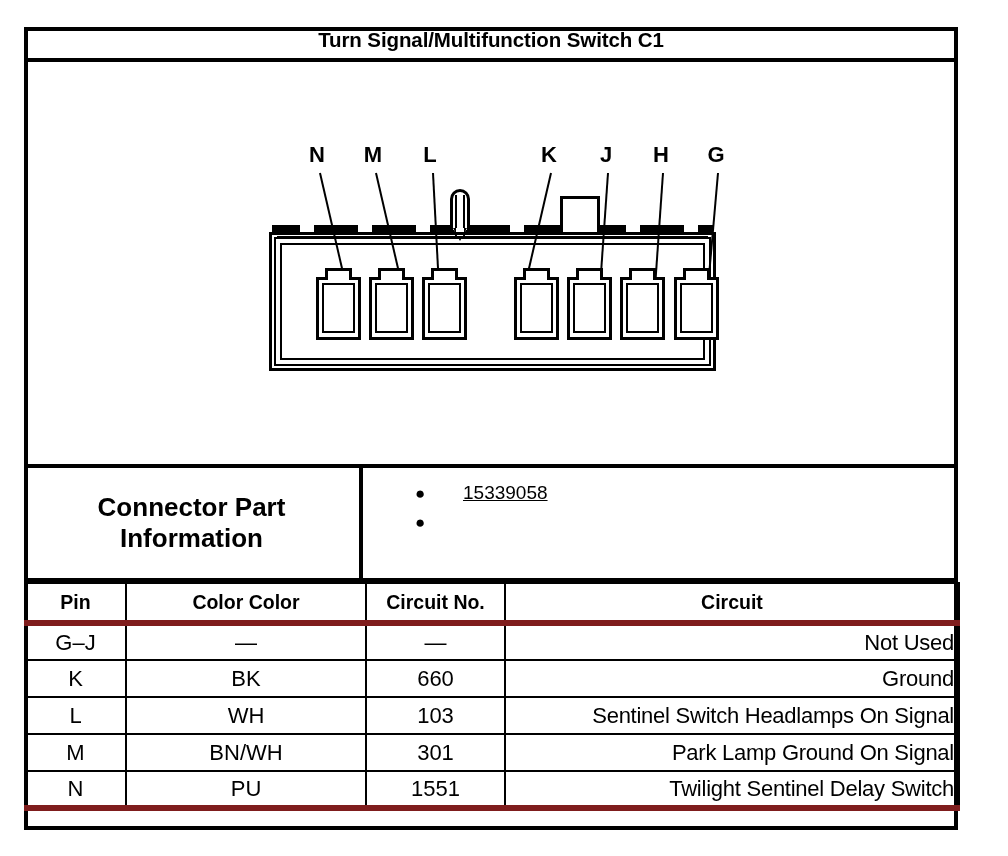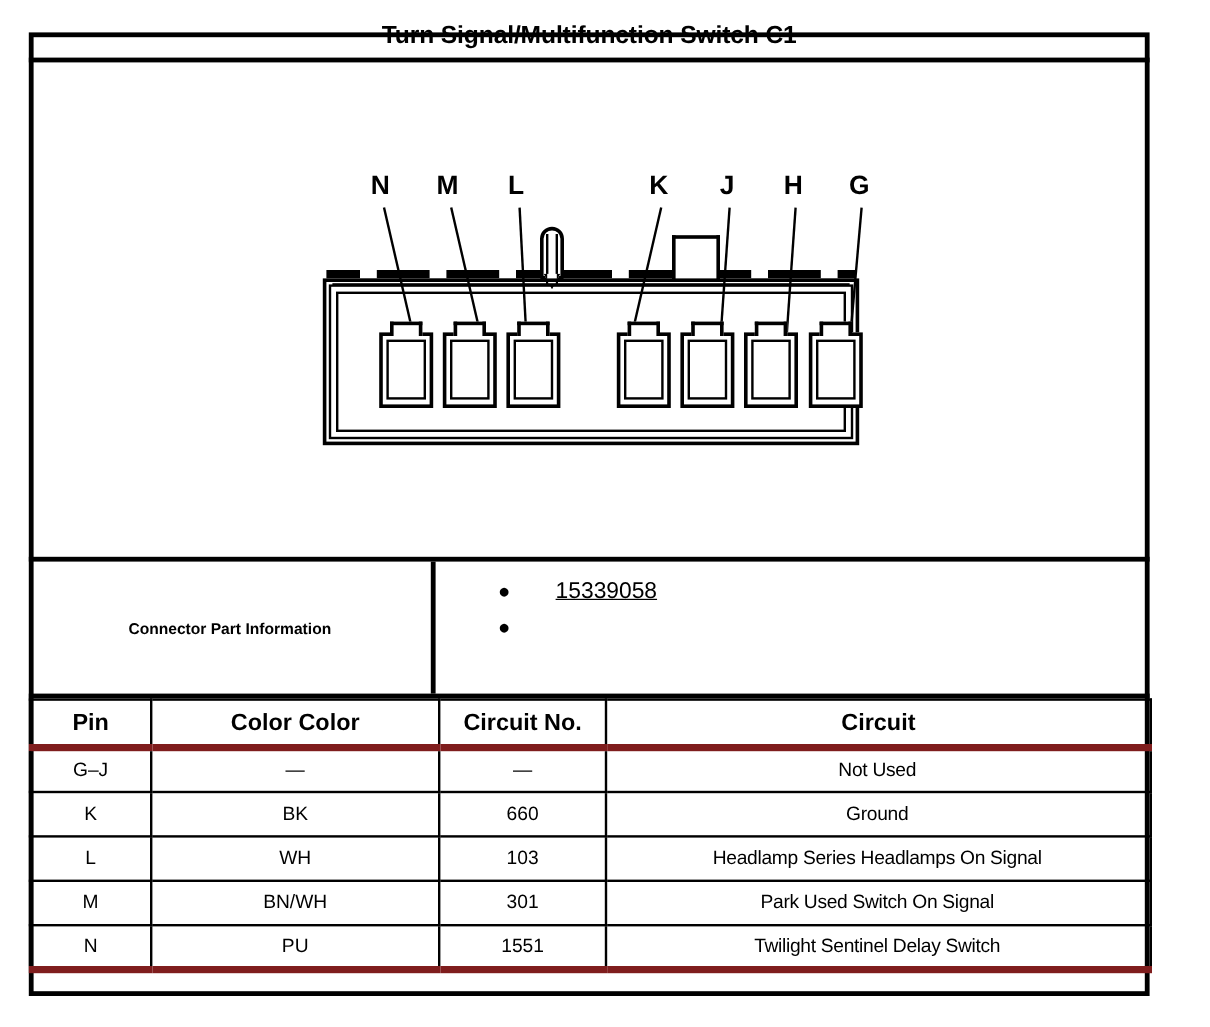--- a/index.html
+++ b/index.html
@@ -27,21 +27,21 @@
     width: 934px;
     height: 803px;
     border: 4px solid #000;
     box-sizing: border-box;
   }
 
   
   #title-bar {
     position: absolute;
     left: 24px;
-    top: 11px;
+    top: 21px;
     width: 934px;
     height: 41px;
     box-sizing: border-box;
     border-bottom: 4px solid #000;
     display: flex;
     align-items: center;
     justify-content: center;
   }
   #title-text {
     font-size: 20.5px;
@@ -215,21 +215,21 @@
     border-bottom: 4px solid #000;
     display: flex;
   }
   #part-info-label {
     width: 339px;
     box-sizing: border-box;
     border-right: 4px solid #000;
     display: flex;
     align-items: center;
     justify-content: center;
-    font-size: 13px;
+    font-size: 26px;
     font-weight: bold;
     padding: 0 6px;
     text-align: center;
   }
   #part-info-list {
     flex: 1;
     padding: 14px 0 0 52px;
     box-sizing: border-box;
   }
   .pi-item {
@@ -259,31 +259,31 @@
   }
   #pin-table col.c-pin      { width: 101px; }
   #pin-table col.c-wire     { width: 240px; }
   #pin-table col.c-circuit  { width: 139px; }
   #pin-table col.c-function { width: 454px; }
 
   #pin-table th, #pin-table td {
     border: 2px solid #000;
     height: 37px;
     padding: 0 4px;
-    font-size: 16px;
+    font-size: 22px;
     box-sizing: border-box;
   }
   #pin-table th {
     font-weight: bold;
     text-align: center;
     height: 40px;
     font-size: 19.5px;
   }
   #pin-table td.center { text-align: center; }
-  #pin-table td.left   { text-align: center; padding-left: 2px; }
+  #pin-table td.left   { text-align: right; padding-left: 2px; }
   #pin-table td.fn     { letter-spacing: -0.25px; }
   #pin-table tr:last-child th,
   #pin-table tr:last-child td { border-bottom: 6px solid #7f1d1d; }
 </style>
 </head>
 <body>
 
 <div id="page">
 
   <div id="frame"></div>
@@ -410,27 +410,27 @@
       <tr>
         <td class="center">K</td>
         <td class="center">BK</td>
         <td class="center">660</td>
         <td class="left fn">Ground</td>
       </tr>
       <tr>
         <td class="center">L</td>
         <td class="center">WH</td>
         <td class="center">103</td>
-        <td class="left fn">Headlamp Series Headlamps On Signal</td>
+        <td class="left fn">Sentinel Switch Headlamps On Signal</td>
       </tr>
       <tr>
         <td class="center">M</td>
         <td class="center">BN/WH</td>
         <td class="center">301</td>
-        <td class="left fn">Park Used Switch On Signal</td>
+        <td class="left fn">Park Lamp Ground On Signal</td>
       </tr>
       <tr>
         <td class="center">N</td>
         <td class="center">PU</td>
         <td class="center">1551</td>
         <td class="left fn">Twilight Sentinel Delay Switch</td>
       </tr>
     </tbody>
   </table>
 

